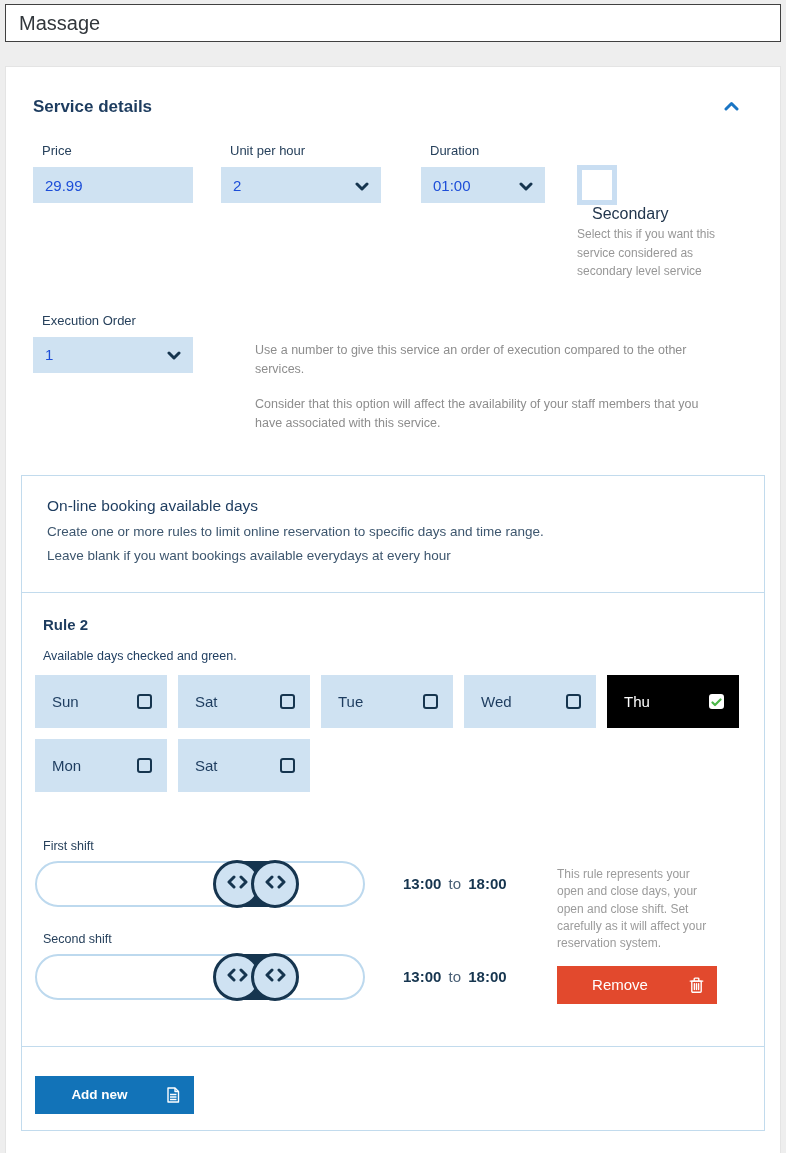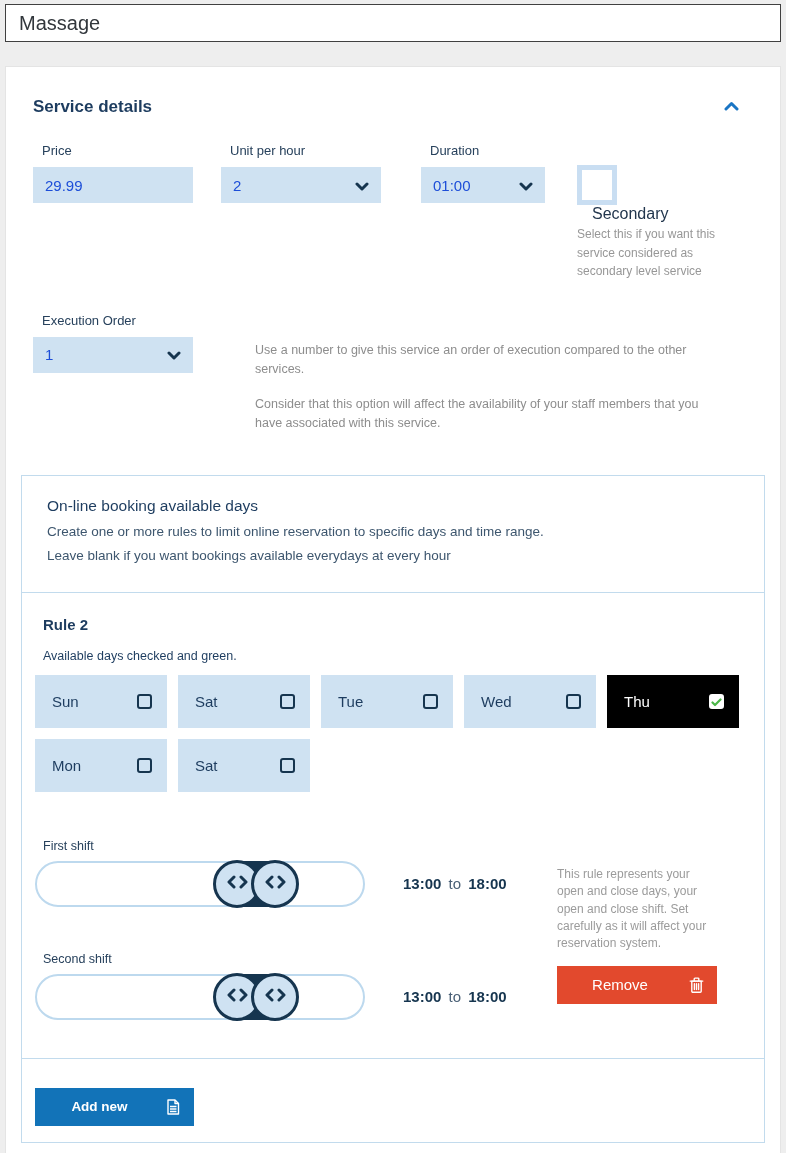--- a/index.html
+++ b/index.html
@@ -94,21 +94,21 @@
   }
   .day-tile.checked { background:#000000; color:#ffffff; }
   .day-tile.checked .day-cb {
     background:#ffffff; border-color:#ffffff;
     display:flex; align-items:center; justify-content:center;
   }
   
   .shifts-area { display:flex; margin-top:36px; }
   .shifts-left { width:490px; }
   .shift-label { font-size:12.5px; color:#27415c; margin:0 0 8px 8px; }
-  .shift-label.second { margin-top:45px; }
+  .shift-label.second { margin-top:25px; }
   .shift-row { display:flex; align-items:center; }
   .slider {
     position:relative;
     width:330px; height:46px;
     border:2px solid #bdd9ee;
     border-radius:24px;
     background:#ffffff;
   }
   .slider-connector {
     position:absolute; left:200px; top:-2px;

